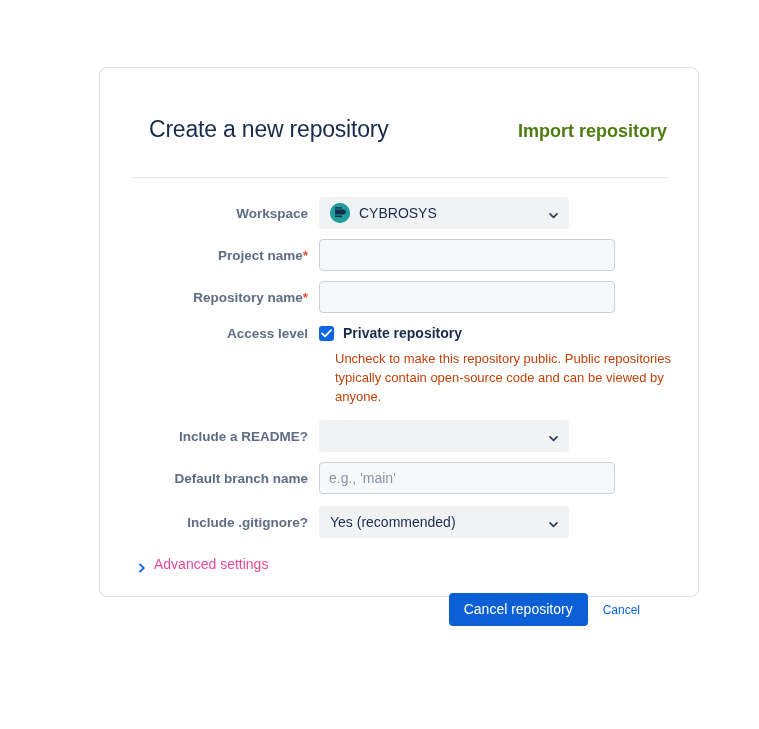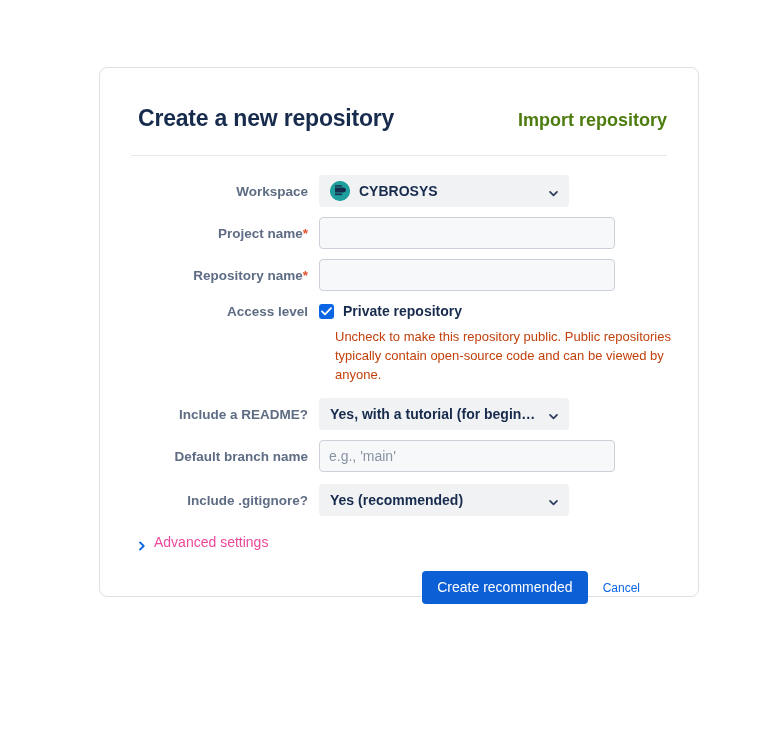--- a/index.html
+++ b/index.html
@@ -41,25 +41,25 @@
   .header-row {
     display: flex;
     align-items: baseline;
     justify-content: space-between;
     padding-bottom: 17px;
     border-bottom: 1px solid #e6e8eb;
   }
 
   .page-title {
     font-size: 23px;
-    font-weight: bold;
+    font-weight: normal;
     color: #172b4d;
     letter-spacing: -0.2px;
     line-height: 1.15;
-    margin: 7px;
+    margin: 18px;
   }
 
   .import-link {
     font-size: 18px;
     color: #4d7c0f;
     text-decoration: none;
     cursor: pointer;
     white-space: nowrap;
     font-weight: bold;
   }
@@ -126,21 +126,20 @@
     cursor: pointer;
   }
 
   .select-value {
     font-size: 14px;
     color: #172b4d;
     white-space: nowrap;
     overflow: hidden;
     text-overflow: ellipsis;
     flex: 1 1 auto;
-    font-weight: bold;
   }
 
   .chev-down {
     position: absolute;
     right: 9px;
     top: 50%;
     width: 11px;
     height: 11px;
     margin-top: -6px;
     display: block;
@@ -316,21 +315,20 @@
               <span class="check-label">Private repository</span>
             </div>
             <div class="help-text">Uncheck to make this repository public. Public repositories typically contain open-source code and can be viewed by anyone.</div>
           </div>
         </div>
 
         <div class="row" style="margin-top:14px;">
           <div class="label-cell pad-select">Include a README?</div>
           <div class="control-cell">
             <div class="select-box">
-              <span class="select-value">Yes, with a tutorial (for begin…</span>
               <span class="chev-down">
                 <svg width="11" height="11" viewBox="0 0 12 12">
                   <path d="M2.2 4.3 L6 8.1 L9.8 4.3" stroke="#2c3e5d" stroke-width="1.9" fill="none" stroke-linecap="round" stroke-linejoin="round"></path>
                 </svg>
               </span>
             </div>
           </div>
         </div>
 
         <div class="row" style="margin-bottom:12px;">
@@ -357,21 +355,21 @@
         <div class="advanced-row">
           <span class="chev-right">
             <svg width="10" height="10" viewBox="0 0 10 10">
               <path d="M3 1.4 L6.7 5 L3 8.6" stroke="#0c66e4" stroke-width="1.9" fill="none" stroke-linecap="round" stroke-linejoin="round"></path>
             </svg>
           </span>
           <span class="advanced-label">Advanced settings</span>
         </div>
 
         <div class="actions">
-          <button class="btn-primary" type="button">Create recommended</button>
+          <button class="btn-primary" type="button">Cancel repository</button>
           <button class="btn-link" type="button">Cancel</button>
         </div>
 
       </div>
     </div>
   </div>
 
 </div>
 
 </body></html>

